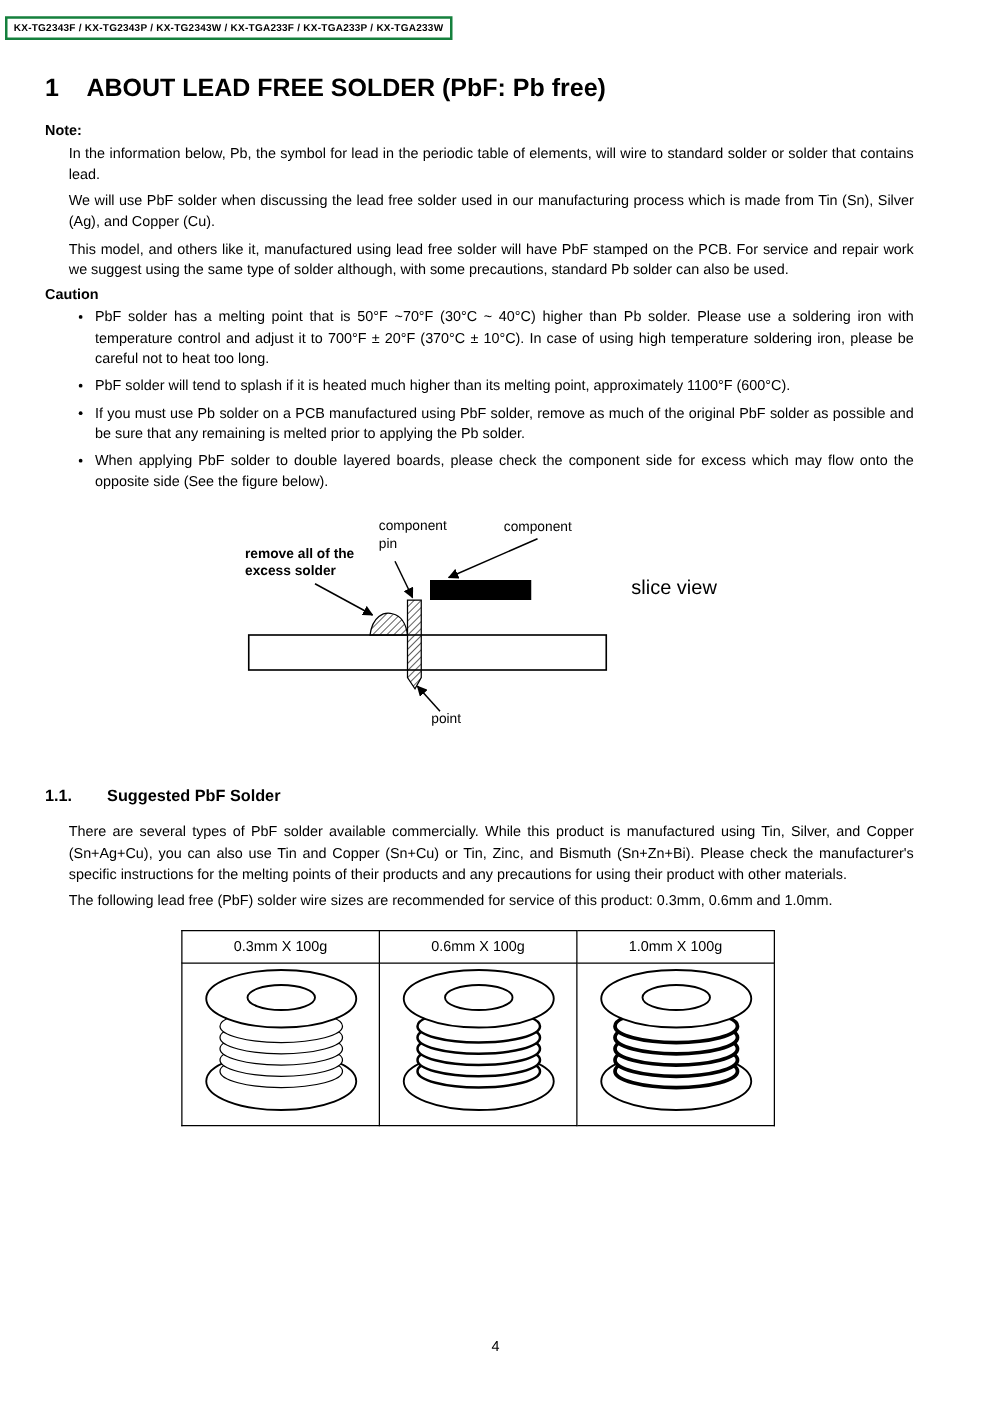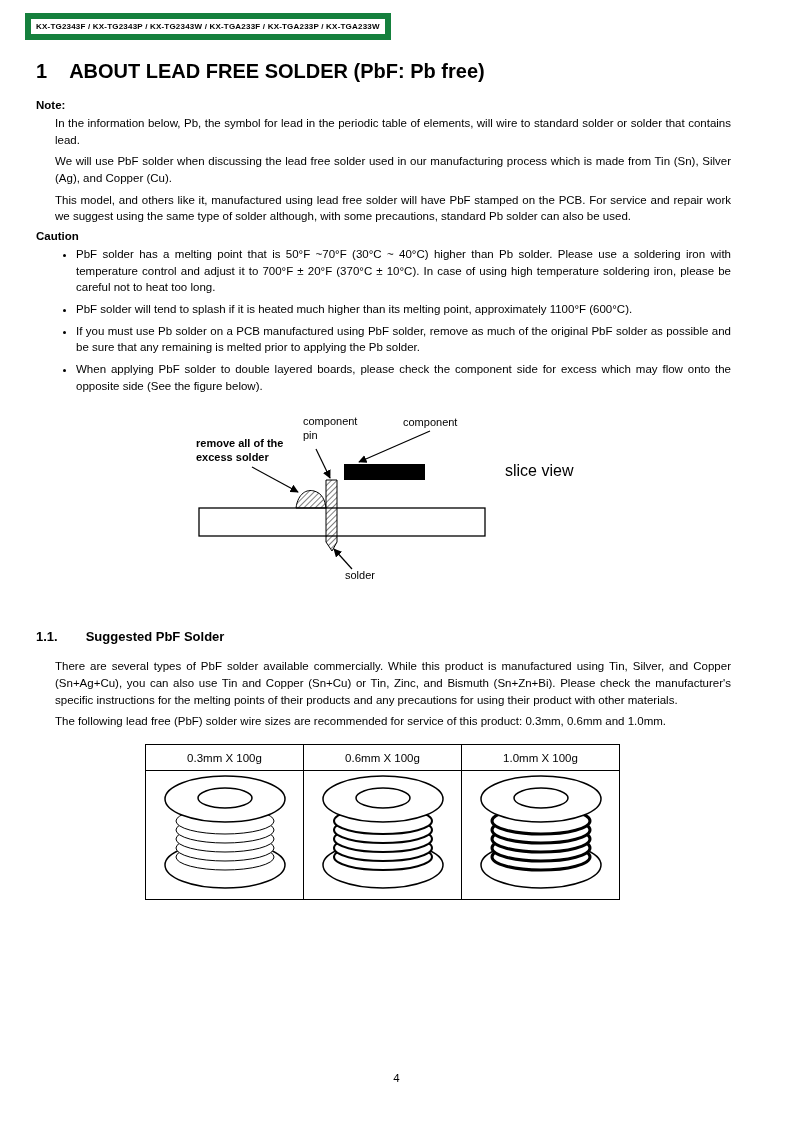--- a/index.html
+++ b/index.html
@@ -5,22 +5,22 @@
   * { margin:0; padding:0; box-sizing:border-box; }
   html,body { background:#fff; }
   .page {
     position:relative;
     width:793px; height:1122px;
     background:#fff; color:#000;
     font-family:"Liberation Sans", sans-serif;
     overflow:hidden;
   }
   .model-box {
-    position:absolute; top:13px; left:25px;
-    border:6px solid #15803d;
+    position:absolute; top:13px; left:4px;
+    border:2px solid #15803d;
     font-size:8px; font-weight:bold;
     padding:3px 5px; letter-spacing:0.2px;
   }
   .content { position:absolute; top:52px; left:36px; width:695px; }
 
   h1.sec-title {
     font-size:20px; font-weight:bold;
     display:flex; gap:22px;
     margin:8px 0 16px 0;
   }
@@ -130,21 +130,21 @@
         <line x1="216" y1="54" x2="262" y2="79" stroke="#000" stroke-width="1.2" marker-end="url(#arrow)"></line>
         <line x1="316" y1="156" x2="298" y2="136" stroke="#000" stroke-width="1.2" marker-end="url(#arrow)"></line>
       </svg>
 
       <div class="dg-label lbl-component-pin">component
 pin</div>
       <div class="dg-label lbl-component">component</div>
       <div class="dg-label lbl-remove">remove all of the
 excess solder</div>
       <div class="dg-label lbl-slice">slice view</div>
-      <div class="dg-label lbl-solder">solder</div>
+      <div class="dg-label lbl-solder">point</div>
     </div>
 
     <h2 class="sub-title">
       <span>1.1.</span>
       <span>Suggested PbF Solder</span>
     </h2>
 
     <p class="body-para">There are several types of PbF solder available commercially. While this product is manufactured using Tin, Silver, and Copper (Sn+Ag+Cu), you can also use Tin and Copper (Sn+Cu) or Tin, Zinc, and Bismuth (Sn+Zn+Bi). Please check the manufacturer's specific instructions for the melting points of their products and any precautions for using their product with other materials.</p>
     <p class="body-para">The following lead free (PbF) solder wire sizes are recommended for service of this product: 0.3mm, 0.6mm and 1.0mm.</p>
 

